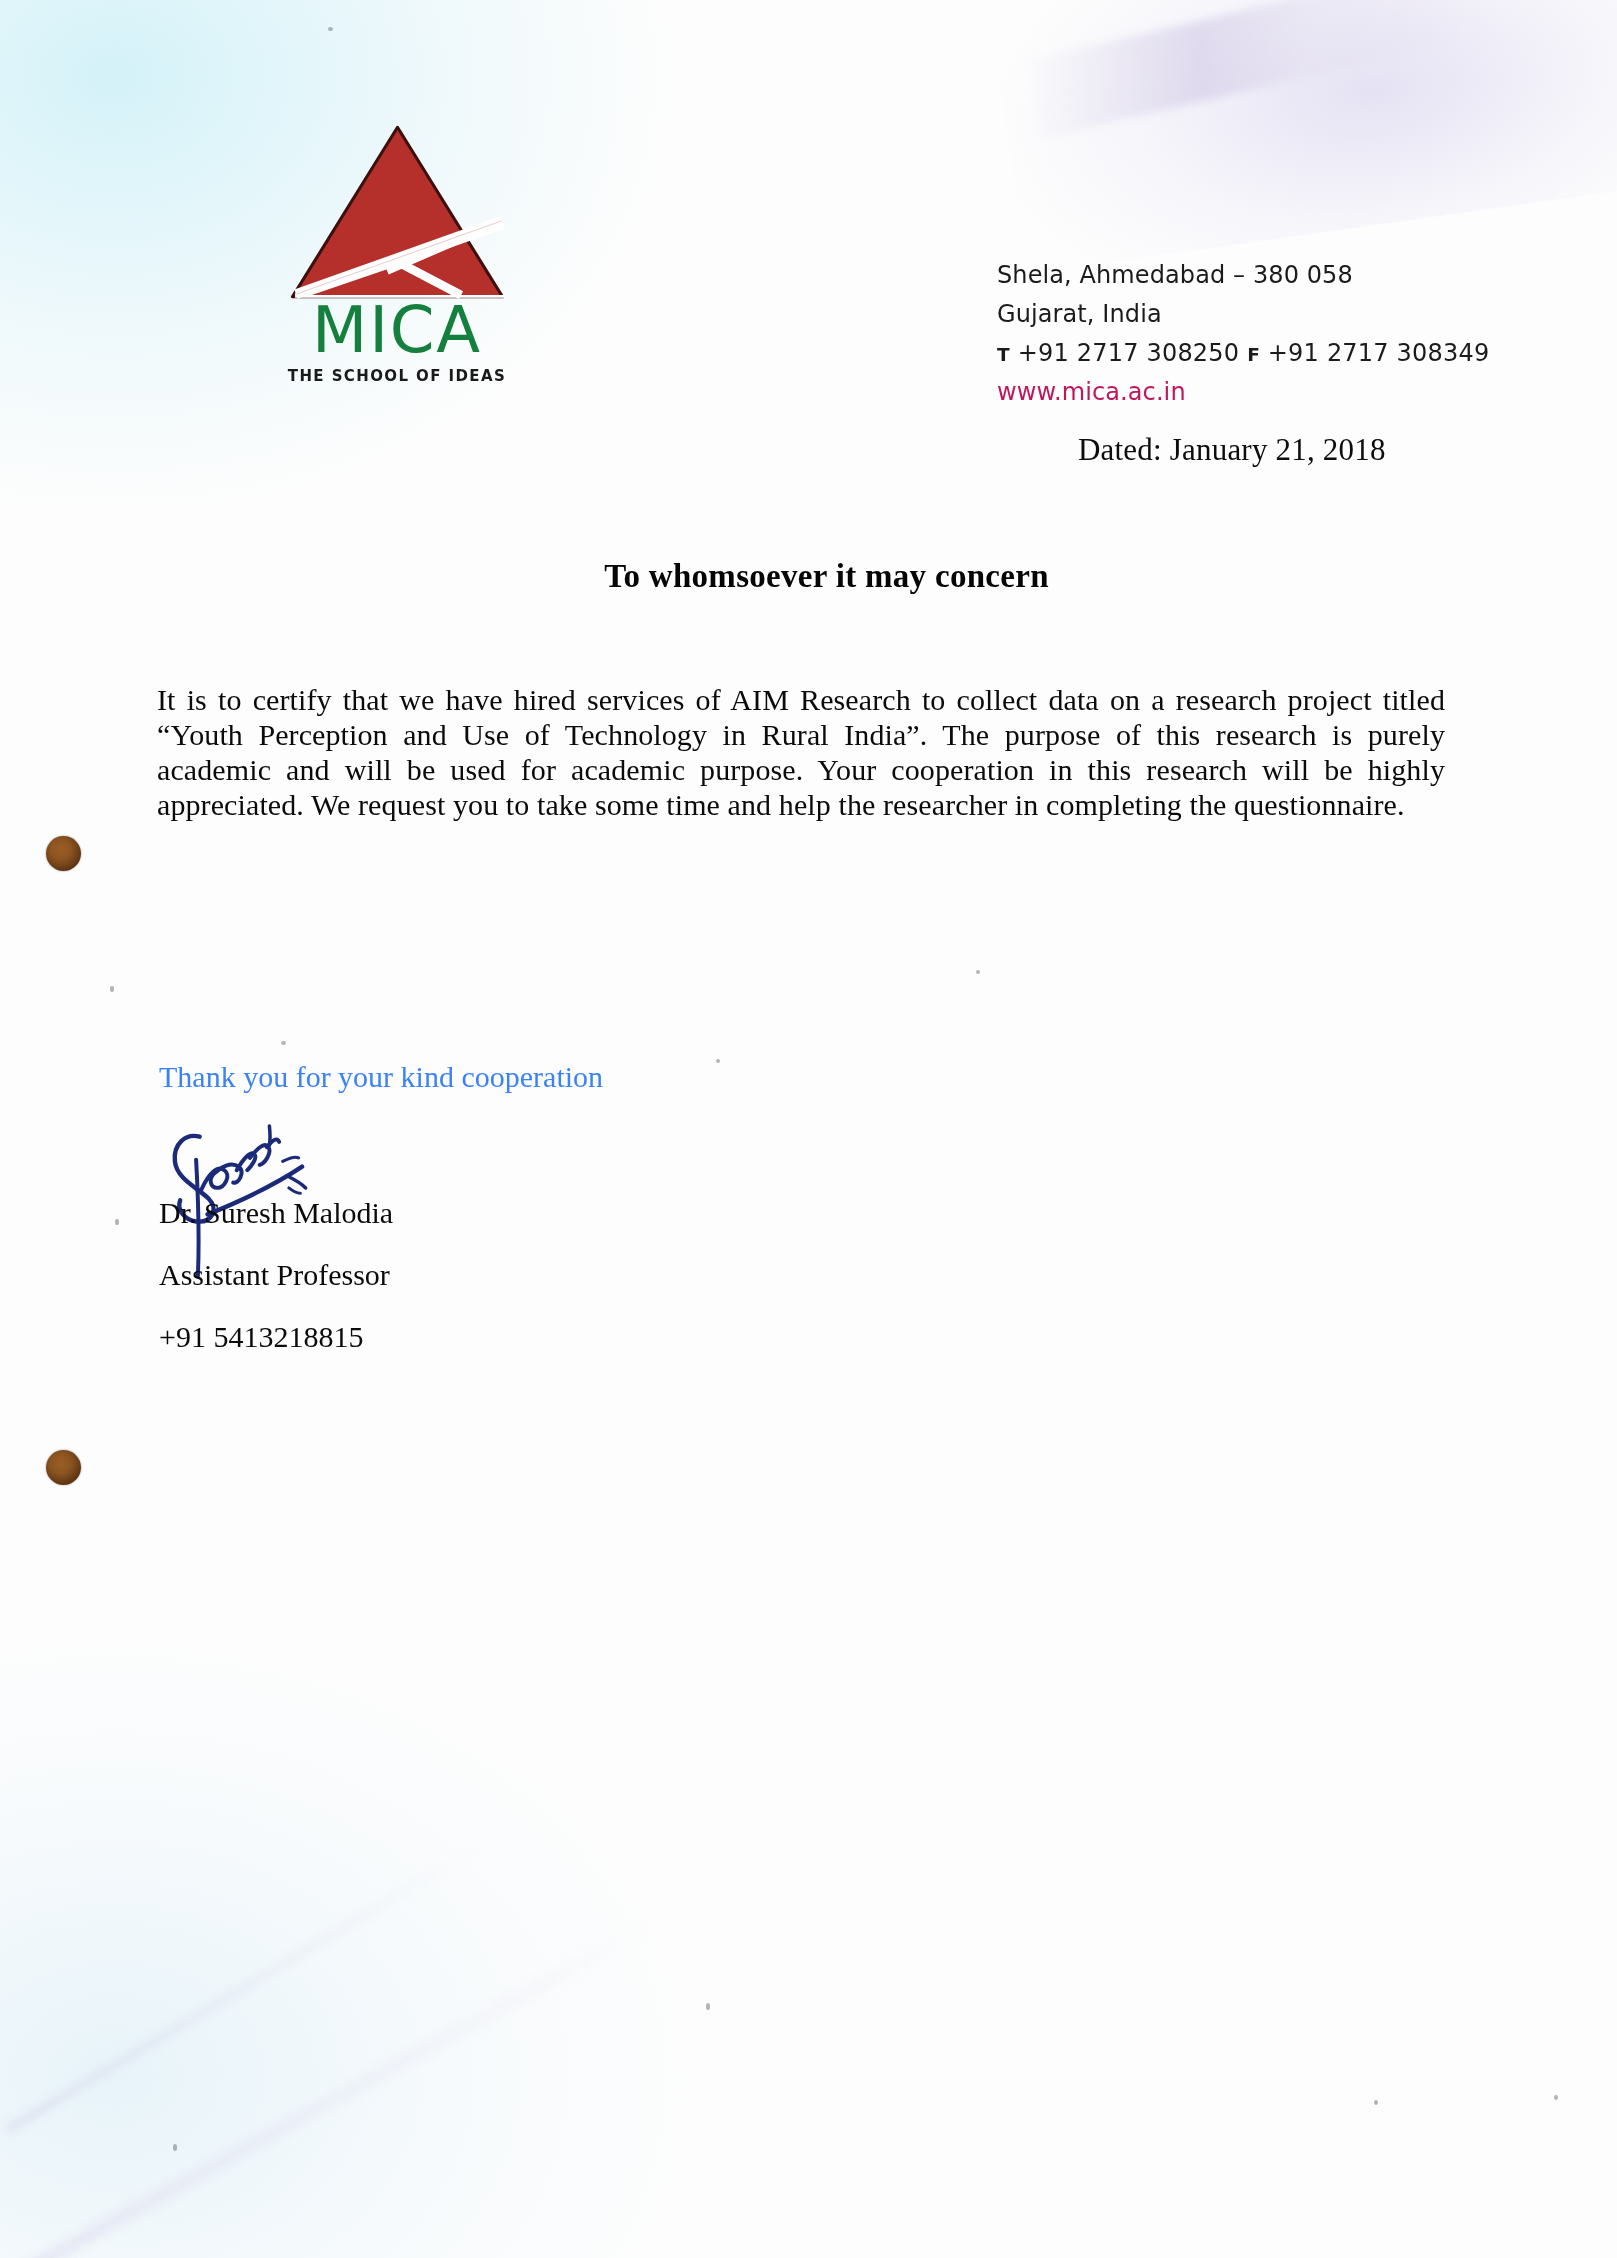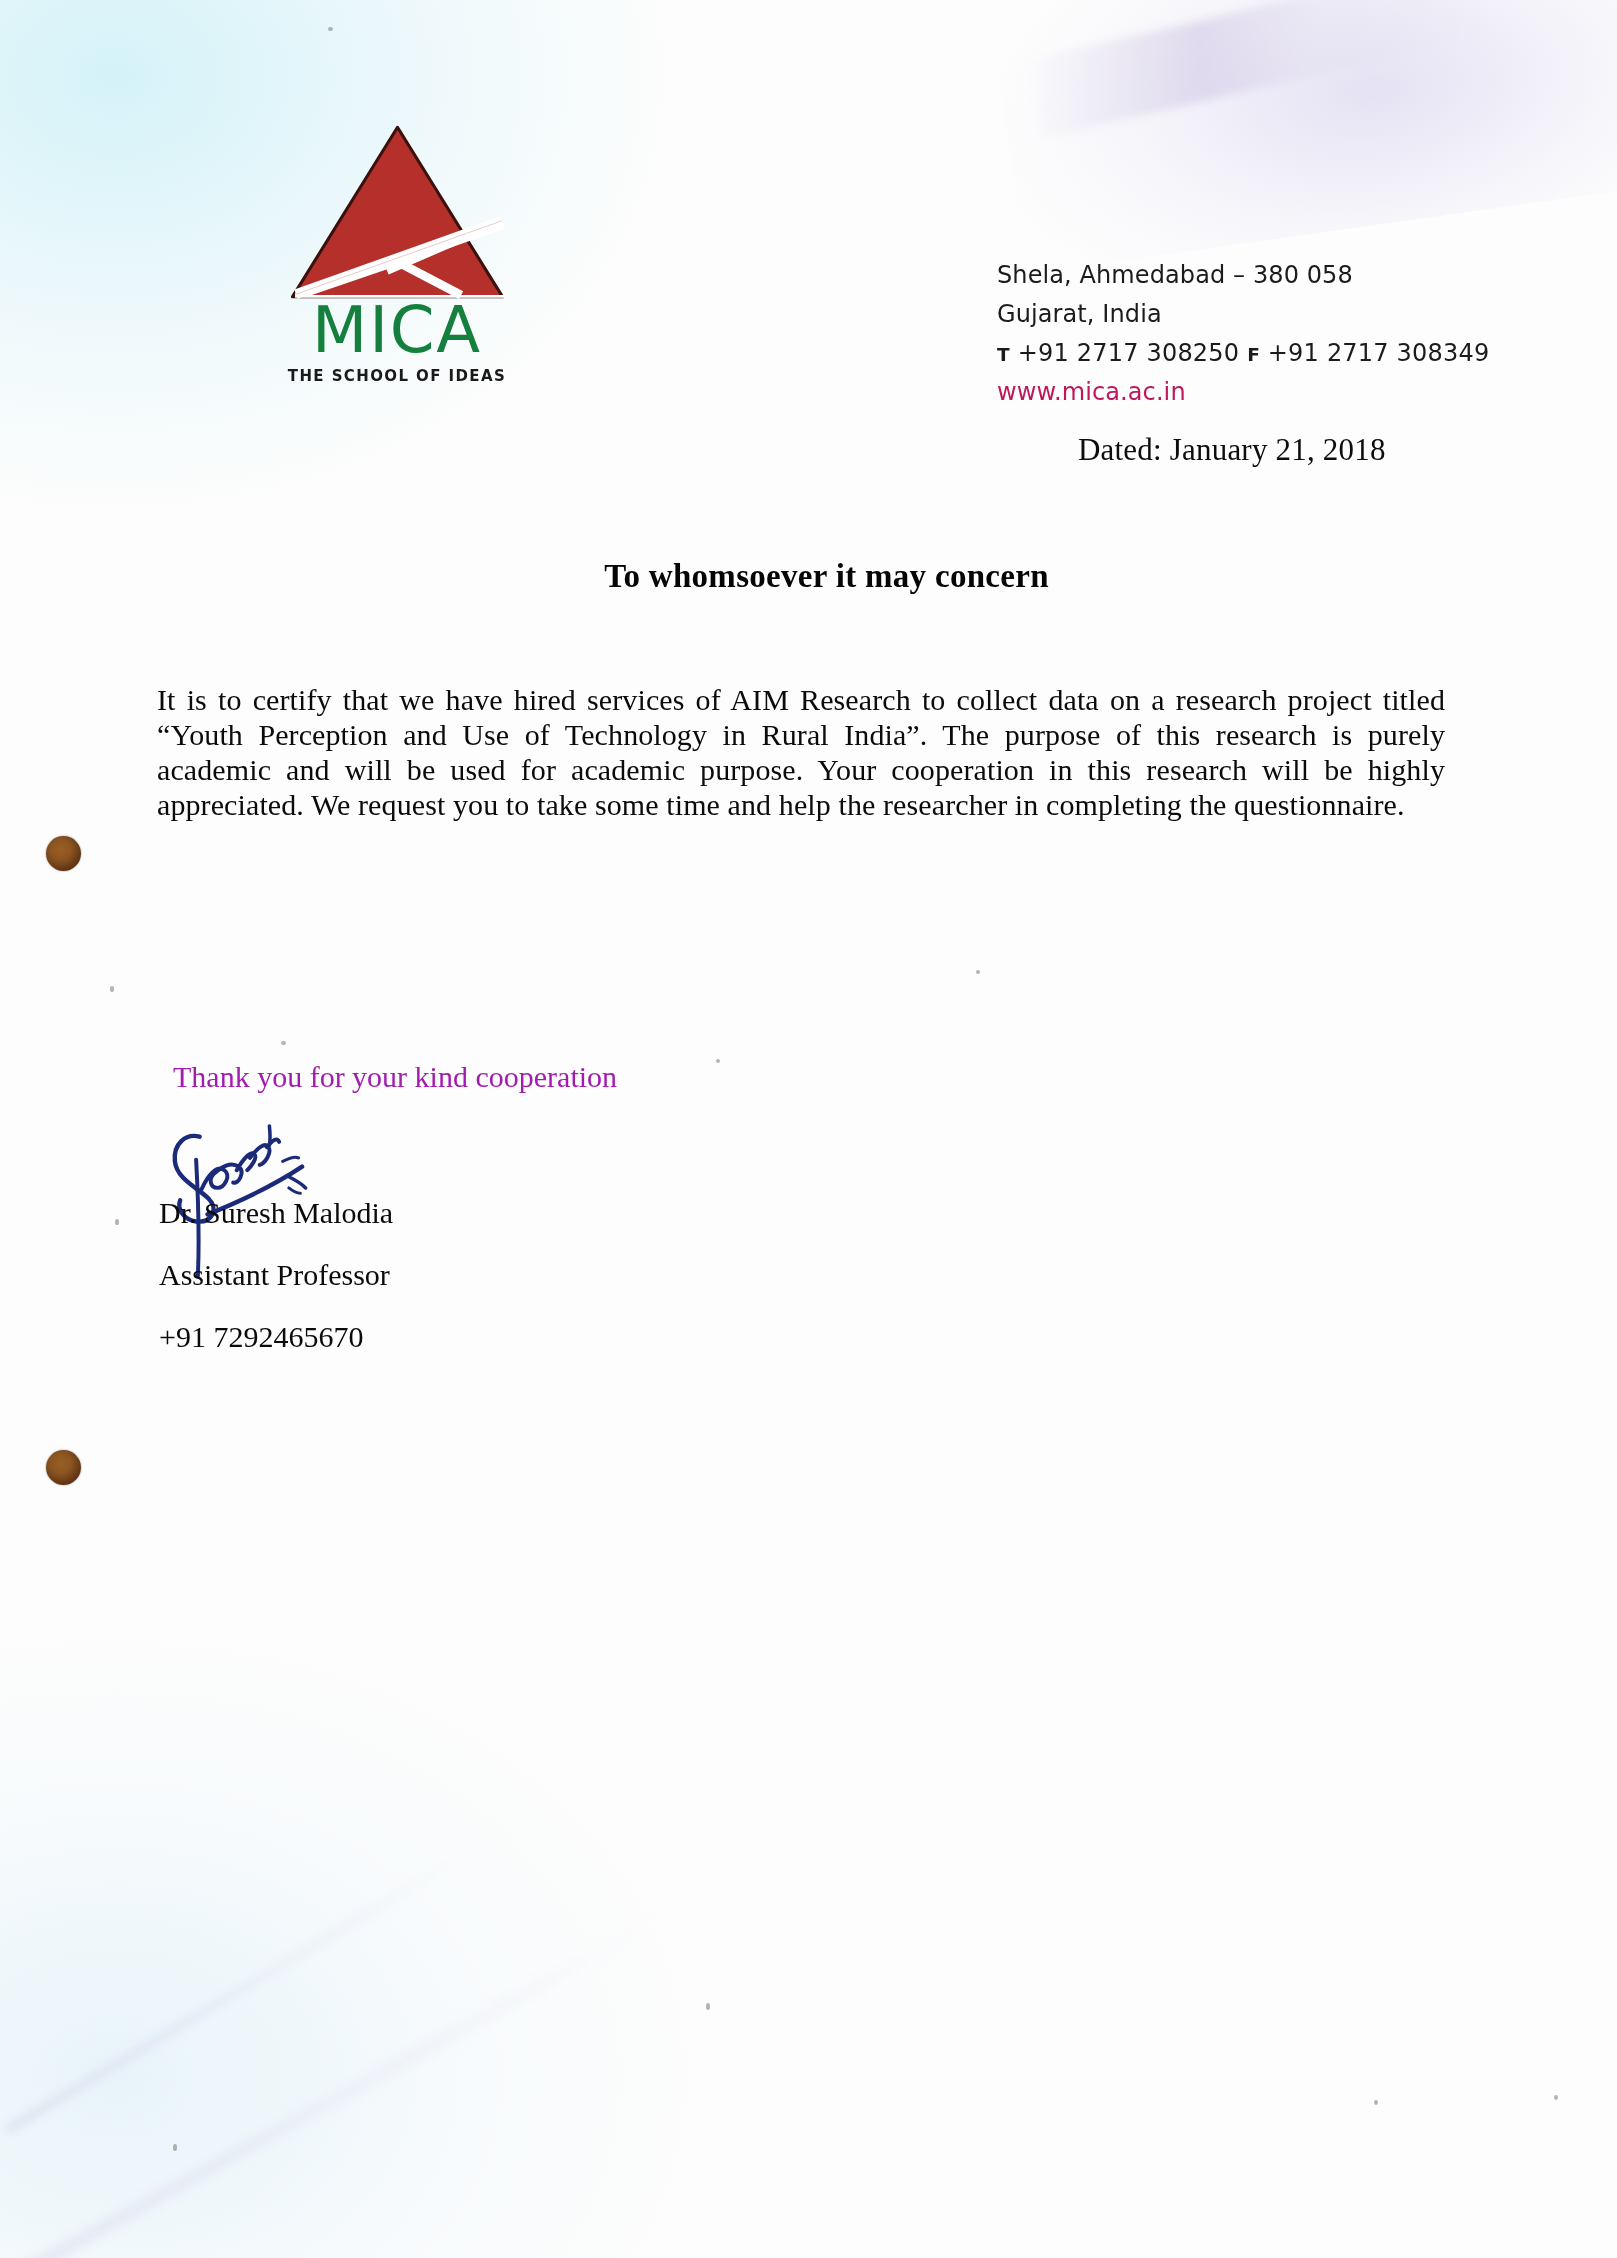--- a/index.html
+++ b/index.html
@@ -194,22 +194,21 @@
     letter-spacing: 0.1px;
   }
   .body-copy p { margin: 0; }
 
   .thanks-line {
     position: absolute;
     left: 159px;
     top: 1060px;
     font-family: "Liberation Serif", serif;
     font-size: 30px;
-    color: #a21caf;
-    margin-left: 14px;
+    color: #3b82f6;
   }
 
   .signature-wrap {
     position: absolute;
     left: 159px;
     top: 1103px;
     width: 265px;
     height: 168px;
   }
   .signature-wrap svg { display: block; overflow: visible; }
@@ -306,17 +305,17 @@
         <path d="M148,84 C156,88 162,92 166,96" stroke-width="4"></path>
         <path d="M147,96 C152,100 156,102 160,102" stroke-width="3.5"></path>
         <path d="M140,66 C148,62 154,60 158,62" stroke-width="3.5"></path>
       </g>
     </svg>
   </div>
 
   <div class="signoff">
     <div>Dr. Suresh Malodia</div>
     <div>Assistant Professor</div>
-    <div>+91 7292465670</div>
+    <div>+91 5413218815</div>
   </div>
 
 </div>
 
 
 </body></html>

